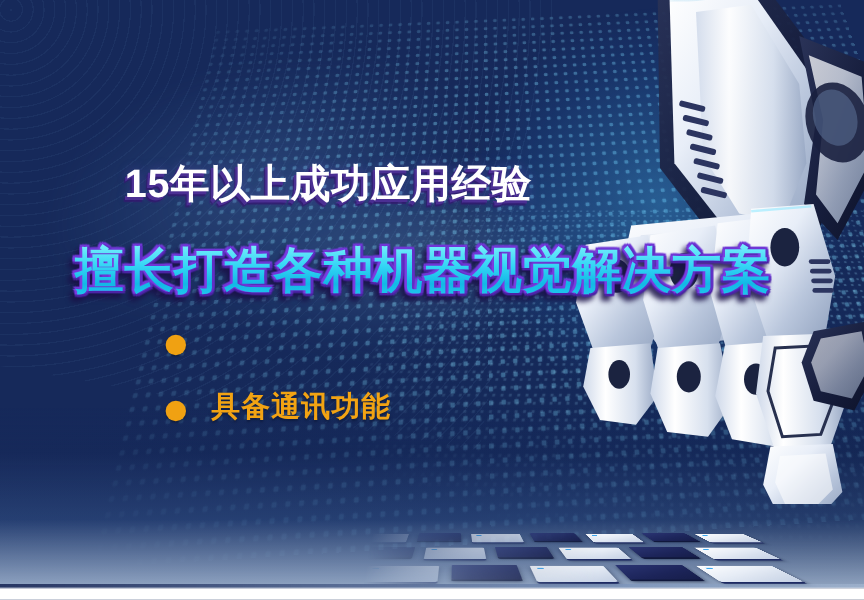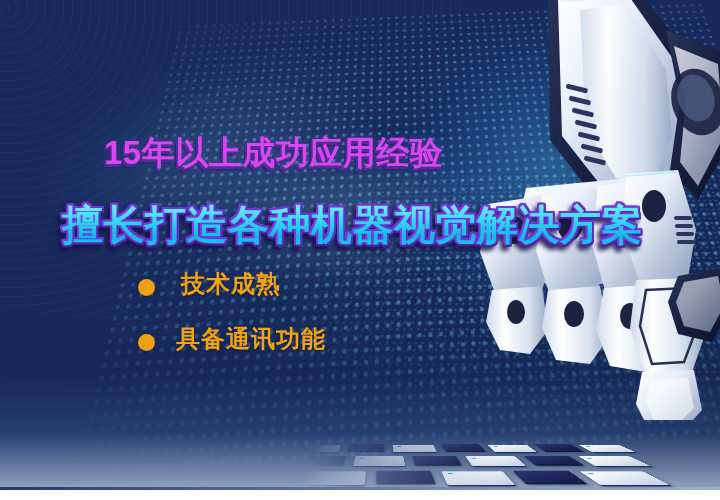--- a/index.html
+++ b/index.html
@@ -107,21 +107,21 @@
     background:linear-gradient(90deg, rgba(28,42,88,.9), rgba(120,145,185,.7) 70%, rgba(170,190,215,.5));
   }
 
   
   .hand{position:absolute;right:-10px;top:-10px;width:300px;height:430px;}
   .hand svg{display:block;width:100%;height:100%;}
 
   
   .headline{
     position:absolute;left:104px;top:131px;
-    font-size:33px;font-weight:bold;color:#d946ef;
+    font-size:33px;font-weight:bold;color:#ffffff;
     letter-spacing:.5px;white-space:nowrap;
     text-shadow:-2px 3px 0 #4b2f93, -3px 4px 1px rgba(50,25,110,.85), 0 0 10px rgba(120,90,220,.35);
   }
   .subline{
     position:absolute;left:62px;top:198px;
     font-size:41px;font-weight:bold;white-space:nowrap;
     letter-spacing:.5px;
     background:linear-gradient(180deg,#8ef6ff 0%,#35d6f5 42%,#12b8e6 70%,#2ad0f0 100%);
     -webkit-background-clip:text;background-clip:text;
     color:transparent;-webkit-text-fill-color:transparent;
@@ -320,21 +320,20 @@
       <path d="M196 186 L246 182" stroke="#8be8ff" stroke-width="2" fill="none" opacity=".55"></path>
     </svg>
   </div>
 
   <div class="headline">15年以上成功应用经验</div>
   <div class="subline">擅长打造各种机器视觉解决方案</div>
 
   <div class="bullets">
     <div class="bullet-row r1">
       <span class="bullet-dot"></span>
-      <span class="bullet-text">技术成熟</span>
     </div>
     <div class="bullet-row r2">
       <span class="bullet-dot"></span>
       <span class="bullet-text">具备通讯功能</span>
     </div>
   </div>
 
   <div class="bottom-white"></div>
 </div>
 

